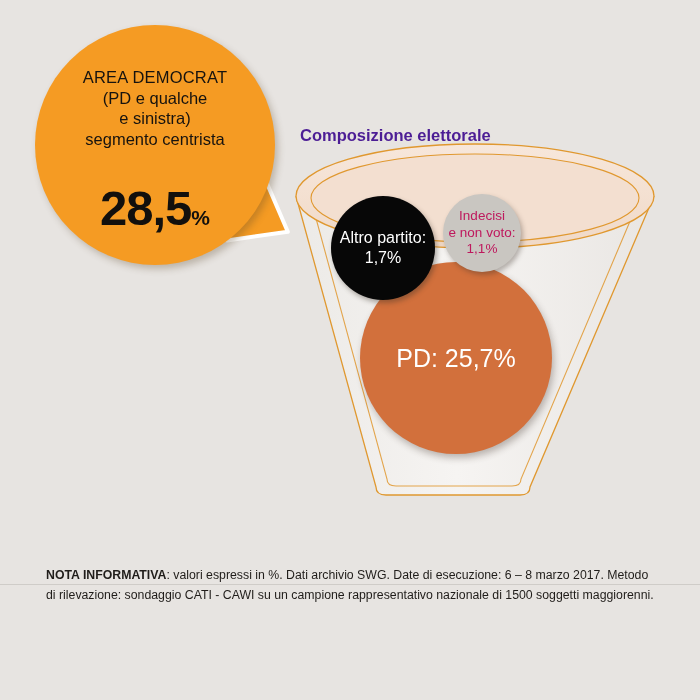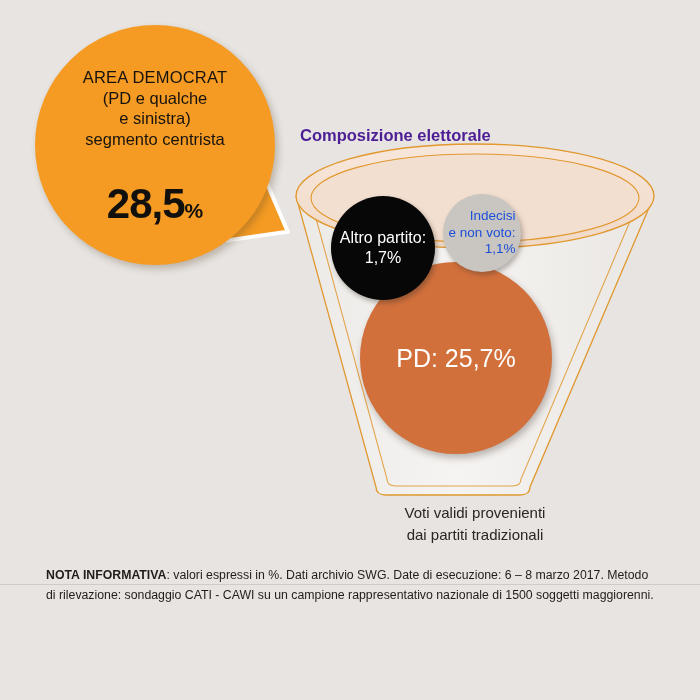--- a/index.html
+++ b/index.html
@@ -66,21 +66,21 @@
   .area-value {
     position: absolute;
     left: 0;
     top: 155px;
     width: 240px;
     text-align: center;
     color: #12100d;
     white-space: nowrap;
   }
   .area-value .num {
-    font-size: 42px;
+    font-size: 49px;
     font-weight: bold;
     letter-spacing: -1px;
     margin-top: 41px;
   }
   .area-value .pct {
     font-size: 21px;
     font-weight: bold;
   }
 
   
@@ -116,25 +116,24 @@
     font-size: 16px;
     box-shadow: 2px 3px 5px rgba(60, 50, 40, 0.40);
     z-index: 4;
   }
   .bubble-indecisi {
     left: 443px;
     top: 194px;
     width: 78px;
     height: 78px;
     background: #c9c6c1;
-    color: #1d4ed8;
+    color: #be185d;
     font-size: 13.5px;
     box-shadow: 2px 3px 5px rgba(60, 50, 40, 0.35);
     z-index: 4;
-    text-align: right;
   }
   .bubble-pd {
     left: 360px;
     top: 262px;
     width: 192px;
     height: 192px;
     background: #d2703c;
     color: #ffffff;
     font-size: 25px;
     box-shadow: 2px 4px 7px rgba(60, 45, 35, 0.32);
@@ -240,23 +239,19 @@
       <span class="bubble-label">Indecisi</span>
       <span class="bubble-label">e non voto:</span>
       <span class="bubble-label">1,1%</span>
     </span>
   </div>
 
   <div class="bubble bubble-pd">
     <span class="bubble-label">PD: 25,7%</span>
   </div>
 
-  <div class="funnel-caption">
-    <span>Voti validi provenienti</span><br>
-    <span>dai partiti tradizionali</span>
-  </div>
 
   <div class="note-divider"></div>
   <div class="note">
     <b>NOTA INFORMATIVA</b><span>: valori espressi in %. Dati archivio SWG. Date di esecuzione: 6 – 8 marzo 2017. Metodo di rilevazione: sondaggio CATI - CAWI su un campione rappresentativo nazionale di 1500 soggetti maggiorenni.</span>
   </div>
 
 </div>
 
 </body></html>

